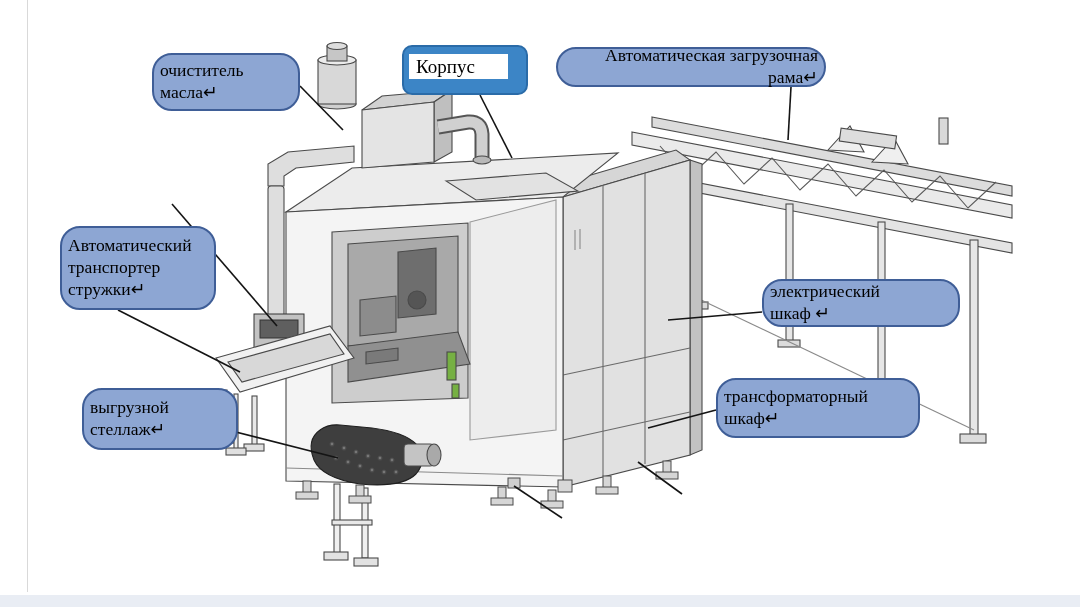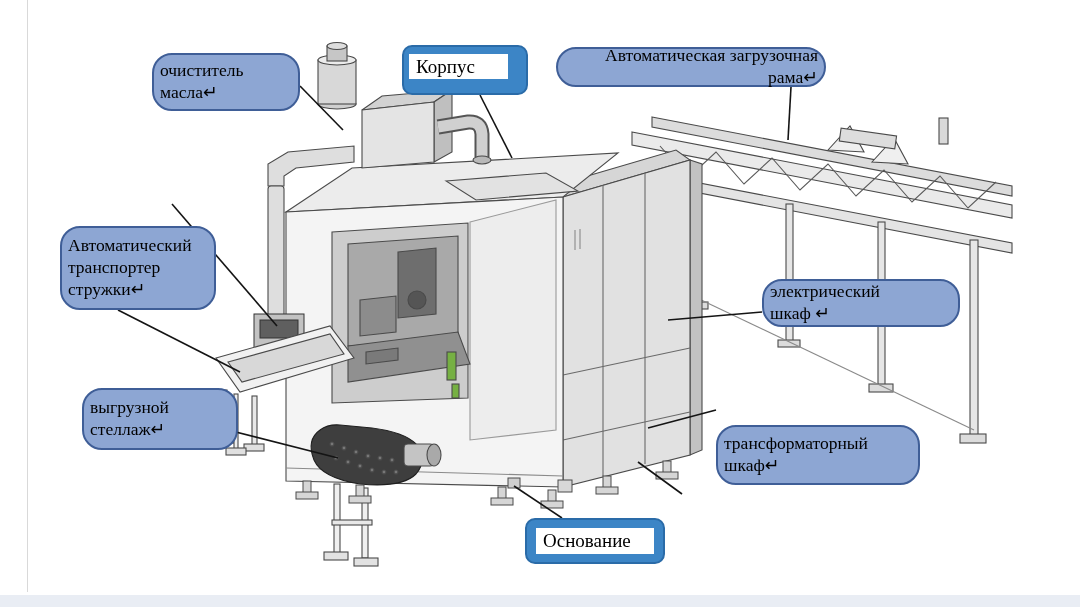--- a/index.html
+++ b/index.html
@@ -211,25 +211,20 @@
   <div class="callout" style="left:82px;top:388px;width:156px;height:62px;">
     <span class="callout-text">выгрузной
 стеллаж↵</span>
   </div>
 
   <div class="callout" style="left:762px;top:279px;width:198px;height:48px;">
     <span class="callout-text">электрический
 шкаф ↵</span>
   </div>
 
-  <div class="callout" style="left:716px;top:378px;width:204px;height:60px;margin-top:47px;">
+  <div class="callout" style="left:716px;top:378px;width:204px;height:60px;">
     <span class="callout-text">трансформаторный
 шкаф↵</span>
   </div>
 
 
-  <div class="callout callout-highlight" style="left:525px;top:518px;width:140px;height:46px;">
-    <span class="highlight-inner" style="margin:6px 9px;">
-      <span class="callout-text">Основание</span>
-    </span>
-  </div>
 
 </div>
 
 </body></html>

